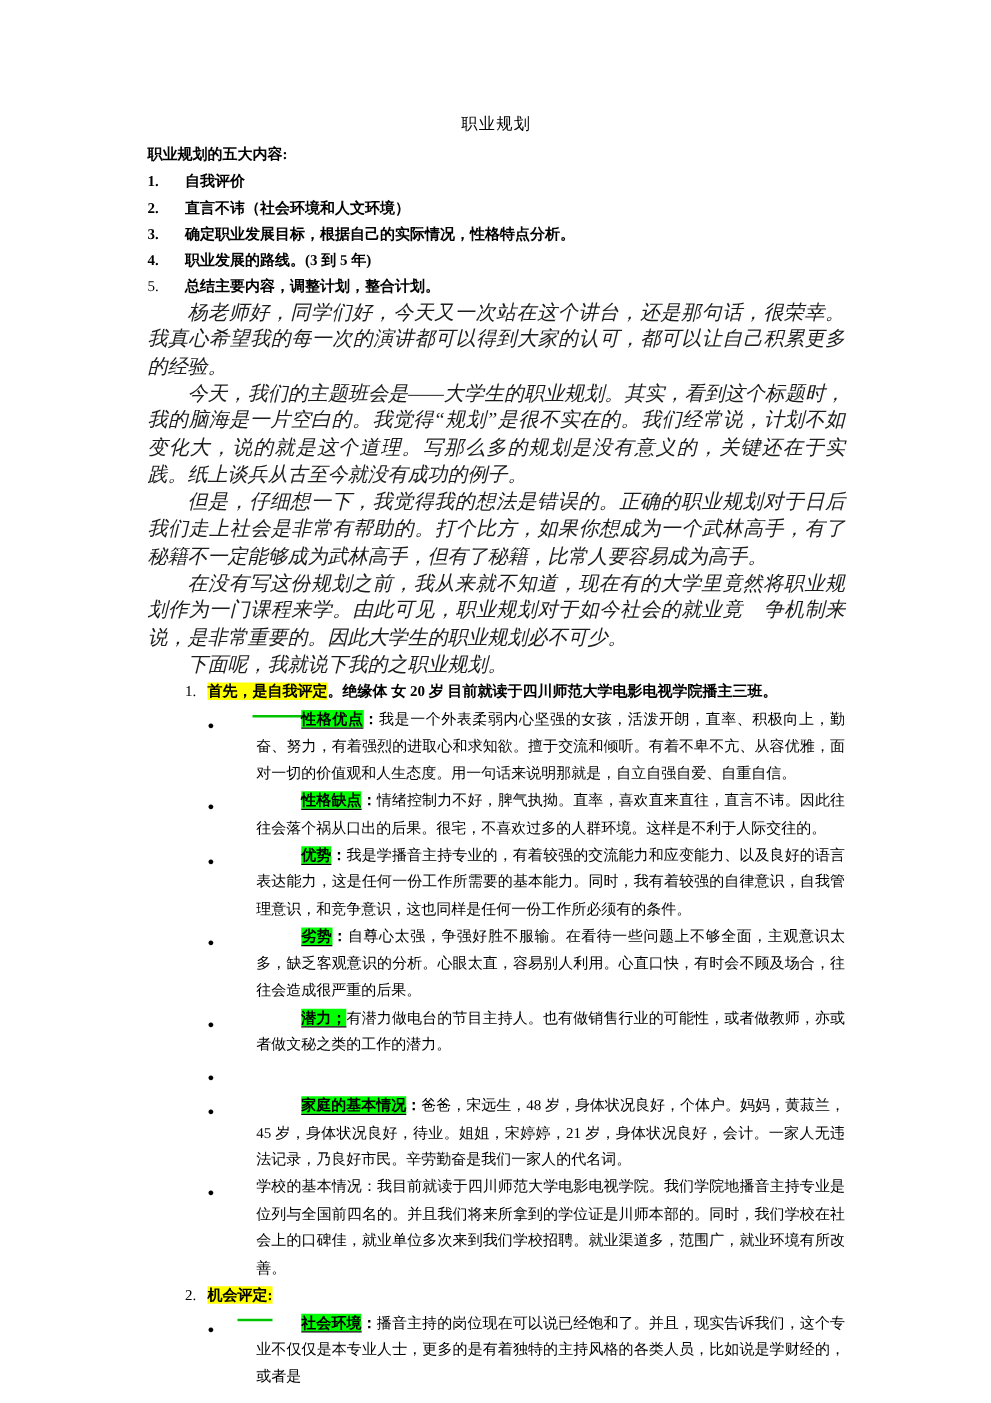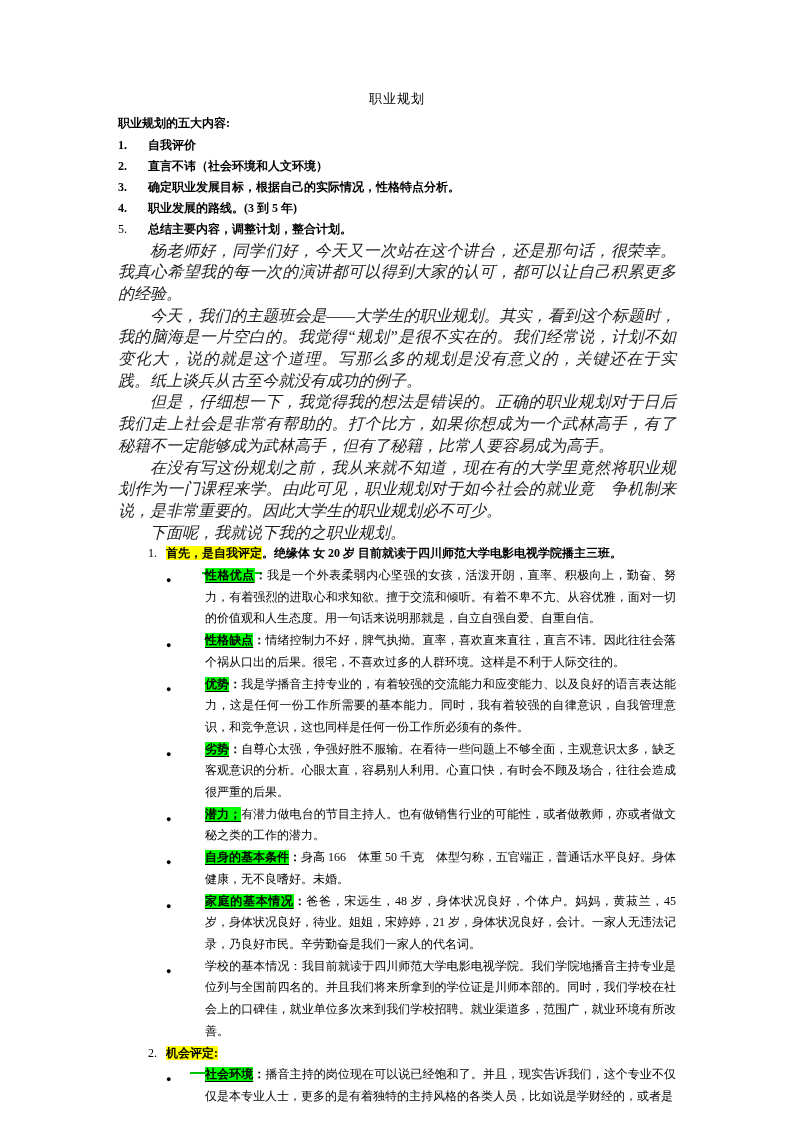--- a/index.html
+++ b/index.html
@@ -43,20 +43,21 @@
   .hl-y { background:#ffff00; font-weight:bold; }
   .ul-green { border-bottom:2.5px solid #00c300; padding-bottom:12px; }
   .bullet { display:flex; font-size:12px; line-height:21.7px; }
   .bullet .dot { flex:none; width:39px; margin-left:48px; font-size:9px; padding-top:5px; }
   .bullet .btext { flex:1; text-align:justify; }
   .term-hl {
     background:#00ff00; font-weight:bold;
     text-decoration:underline;
     text-decoration-thickness:1.2px;
     text-underline-offset:3px;
+    margin-left:36px;
   }
   .sep-b { font-weight:bold; }
 </style>
 </head>
 <body>
 
 <div class="page">
 
   <div class="doc-title">职业规划</div>
 
@@ -111,21 +112,20 @@
   <div class="bullet">
     <span class="dot">●</span>
     <div class="btext"><span class="term-hl">劣势</span><span class="sep-b">：</span><span>自尊心太强，争强好胜不服输。在看待一些问题上不够全面，主观意识太多，缺乏客观意识的分析。心眼太直，容易别人利用。心直口快，有时会不顾及场合，往往会造成很严重的后果。</span></div>
   </div>
   <div class="bullet">
     <span class="dot">●</span>
     <div class="btext"><span class="term-hl">潜力；</span><span class="sep-b"></span><span>有潜力做电台的节目主持人。也有做销售行业的可能性，或者做教师，亦或者做文秘之类的工作的潜力。</span></div>
   </div>
   <div class="bullet">
     <span class="dot">●</span>
-    <div class="btext"><span class="term-hl">自身的基本条件</span><span class="sep-b">：</span><span>身高 166　体重 50 千克　体型匀称，五官端正，普通话水平良好。身体健康，无不良嗜好。未婚。</span></div>
   </div>
   <div class="bullet">
     <span class="dot">●</span>
     <div class="btext"><span class="term-hl">家庭的基本情况</span><span class="sep-b">：</span><span>爸爸，宋远生，48 岁，身体状况良好，个体户。妈妈，黄菽兰，45 岁，身体状况良好，待业。姐姐，宋婷婷，21 岁，身体状况良好，会计。一家人无违法记录，乃良好市民。辛劳勤奋是我们一家人的代名词。</span></div>
   </div>
   <div class="bullet">
     <span class="dot">●</span>
     <div class="btext"><span>学校的基本情况</span><span>：</span><span>我目前就读于四川师范大学电影电视学院。我们学院地播音主持专业是位列与全国前四名的。并且我们将来所拿到的学位证是川师本部的。同时，我们学校在社会上的口碑佳，就业单位多次来到我们学校招聘。就业渠道多，范围广，就业环境有所改善。</span></div>
   </div>
 

